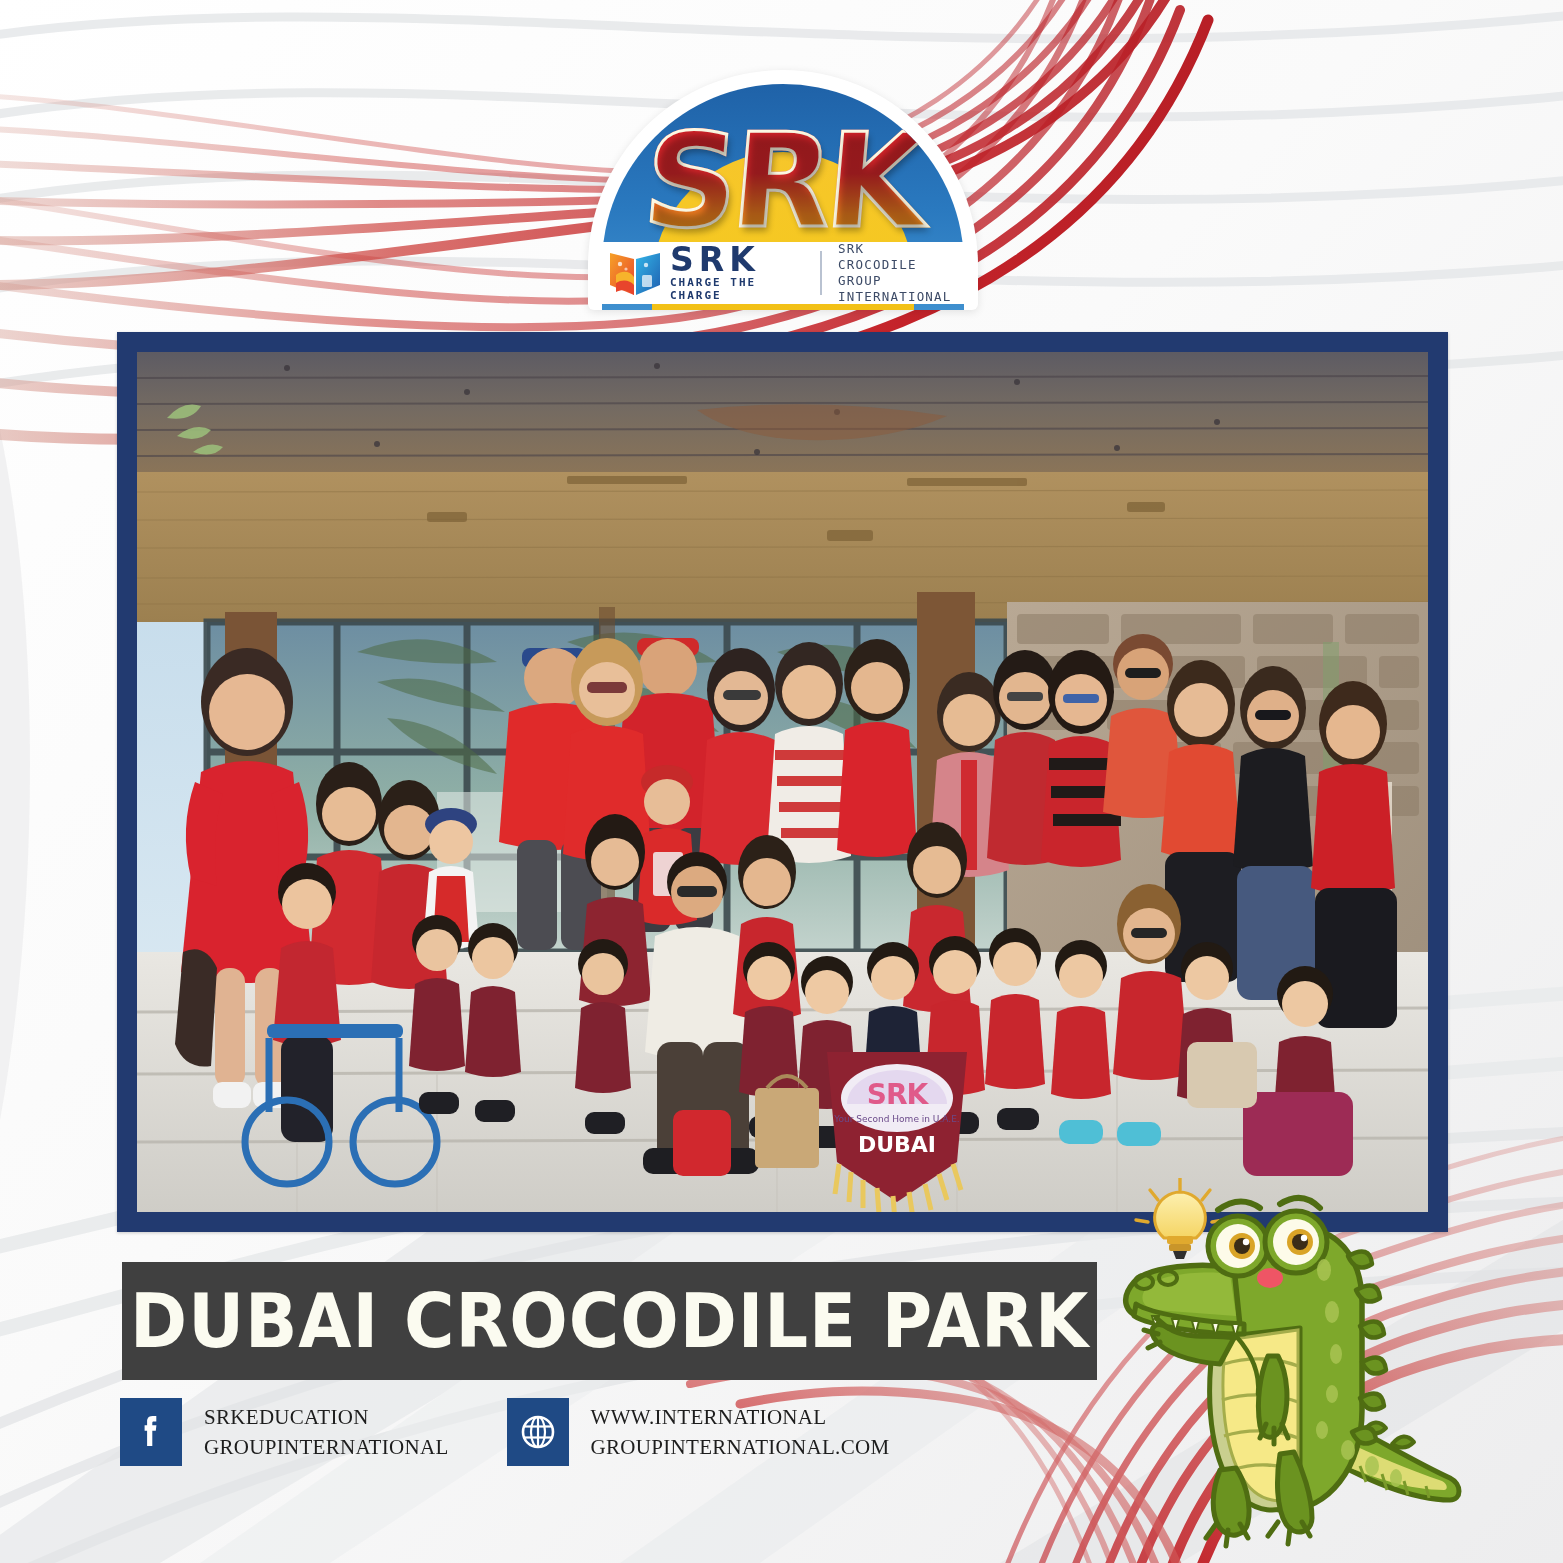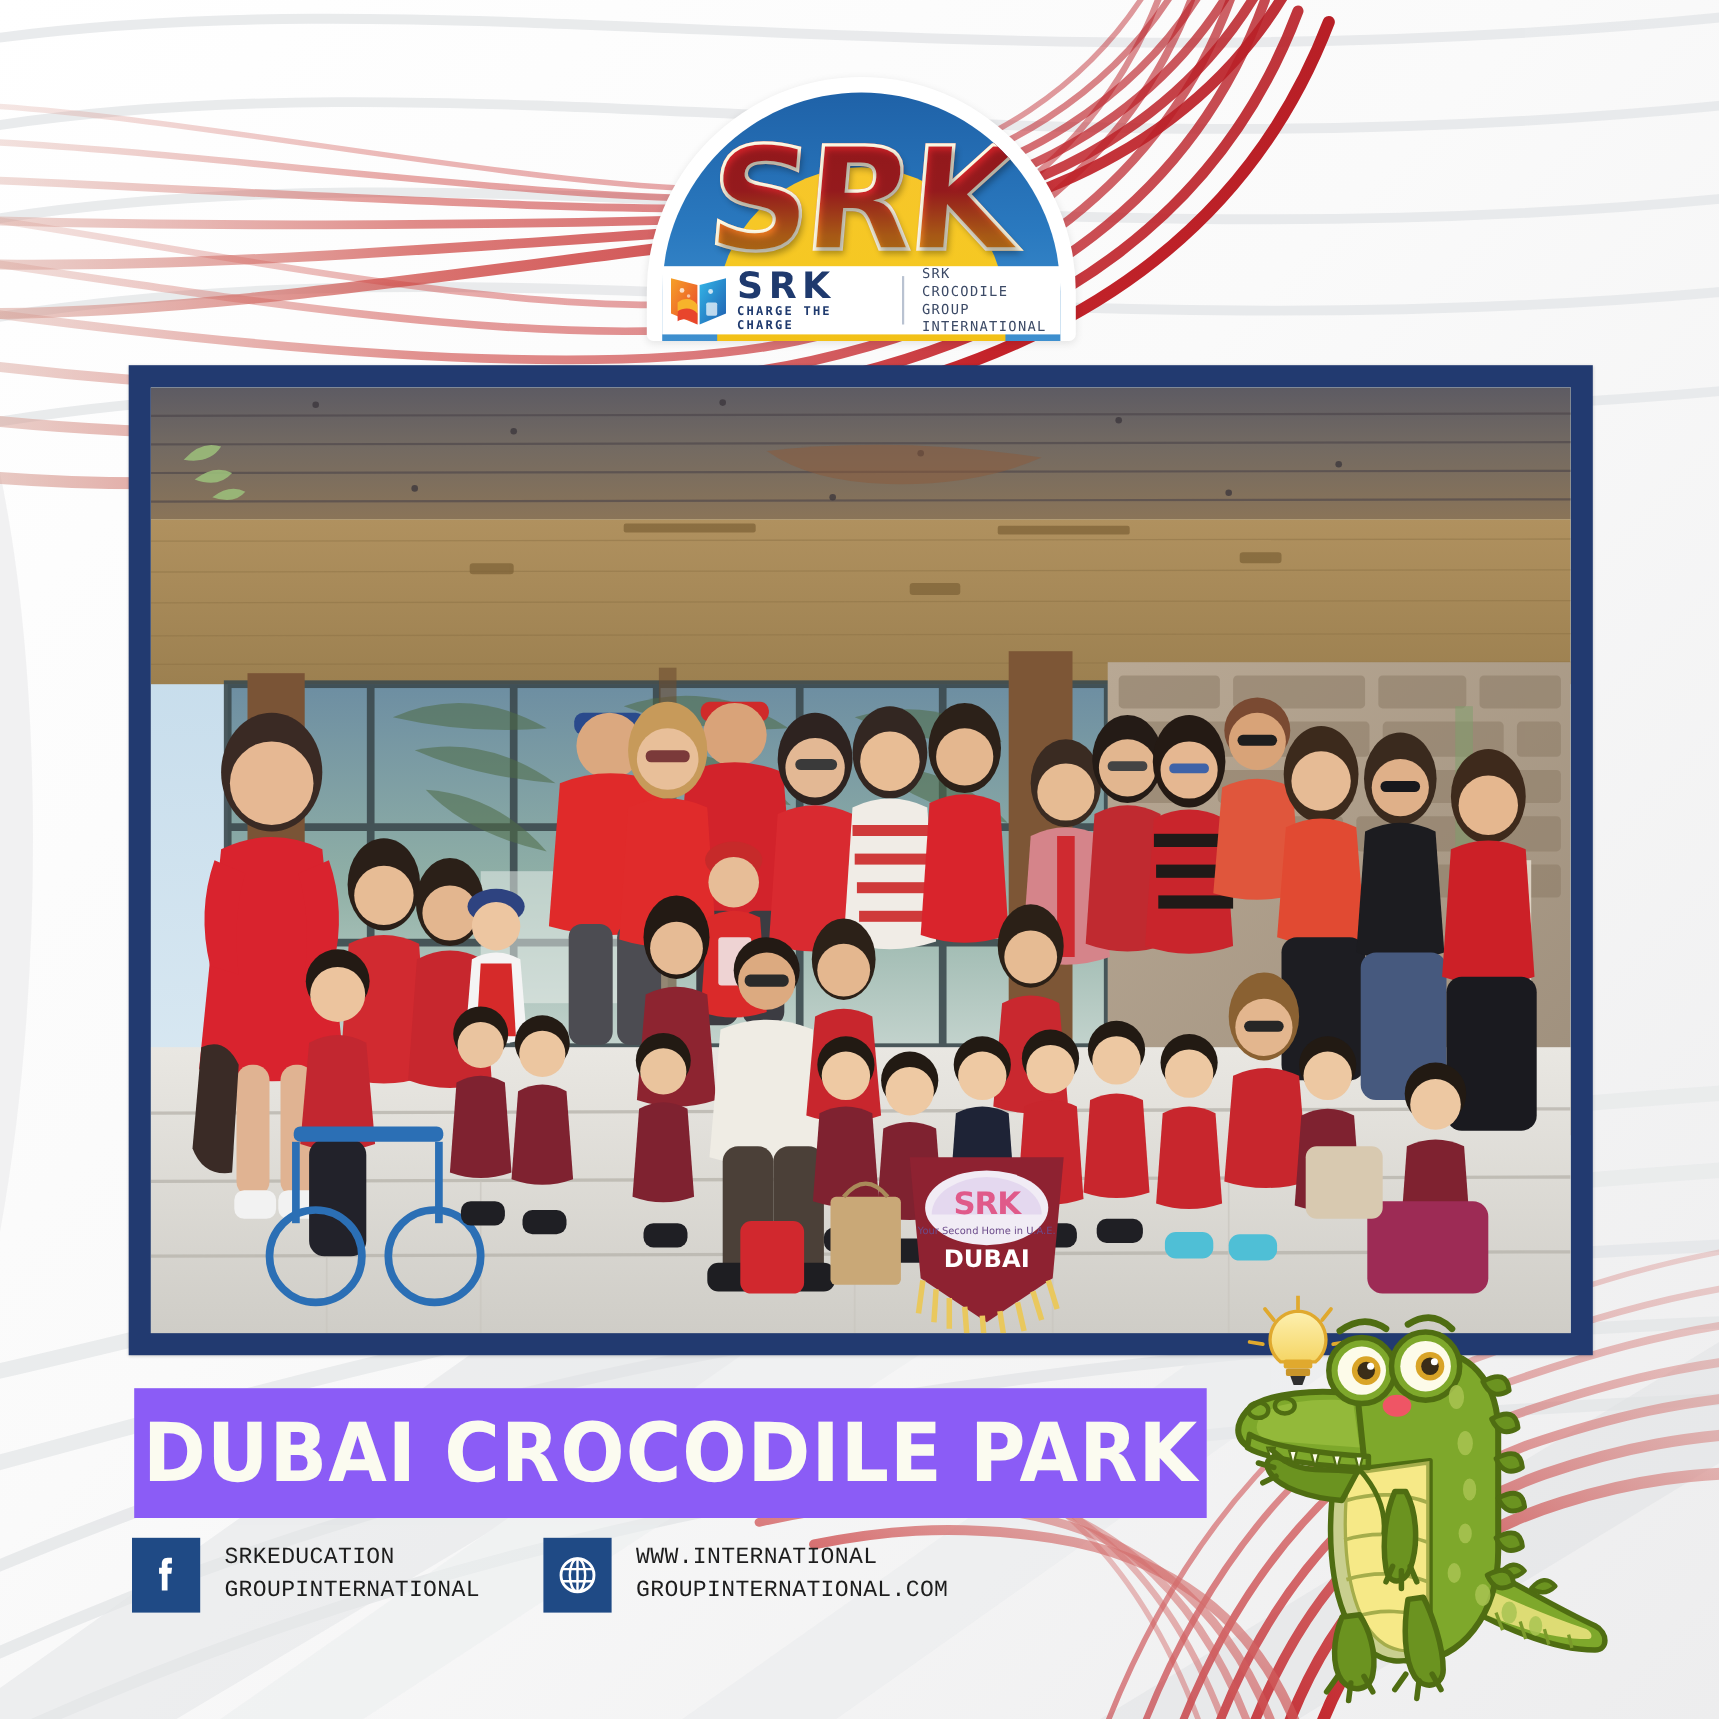--- a/index.html
+++ b/index.html
@@ -86,21 +86,21 @@
     box-shadow:0 1px 3px rgba(0,0,0,.2);
   }
   .photo{
     width:100%; height:100%; position:relative; overflow:hidden; background:#9aa3ad;
   }
   .photo svg{ display:block; width:100%; height:100%; }
 
   
   .title-banner{
     position:absolute; left:122px; top:1262px; width:975px; height:118px;
-    background:#8b5cf6; z-index:11;
+    background:#404040; z-index:11;
     display:flex; align-items:center; justify-content:center;
   }
   .title-text{
     font-family:"DejaVu Sans", sans-serif;
     font-weight:bold;
     font-size:74px;
     letter-spacing:1px;
     color:#fbfbf0;
     white-space:nowrap;
     transform:scaleX(.93);
@@ -111,21 +111,21 @@
     position:absolute; left:120px; top:1398px; z-index:11;
     display:flex; align-items:flex-start; gap:58px;
   }
   .contact{ display:flex; align-items:center; gap:22px; }
   .icon-box{
     width:62px; height:68px; background:#1f4a85;
     display:flex; align-items:center; justify-content:center; flex:0 0 auto;
   }
   .icon-box svg{ display:block; }
   .contact-text{
-    font-family:Liberation Mono, monospace;
+    font-family:Liberation Serif, serif;
     font-size:21px; line-height:30px; color:#1d1d1d; letter-spacing:.3px;
     white-space:pre-line;
   }
 
   
   .croc{ position:absolute; left:1110px; top:1178px; width:400px; height:385px; z-index:13; }
   .croc svg{ display:block; width:100%; height:100%; }
 </style>
 </head>
 <body>

